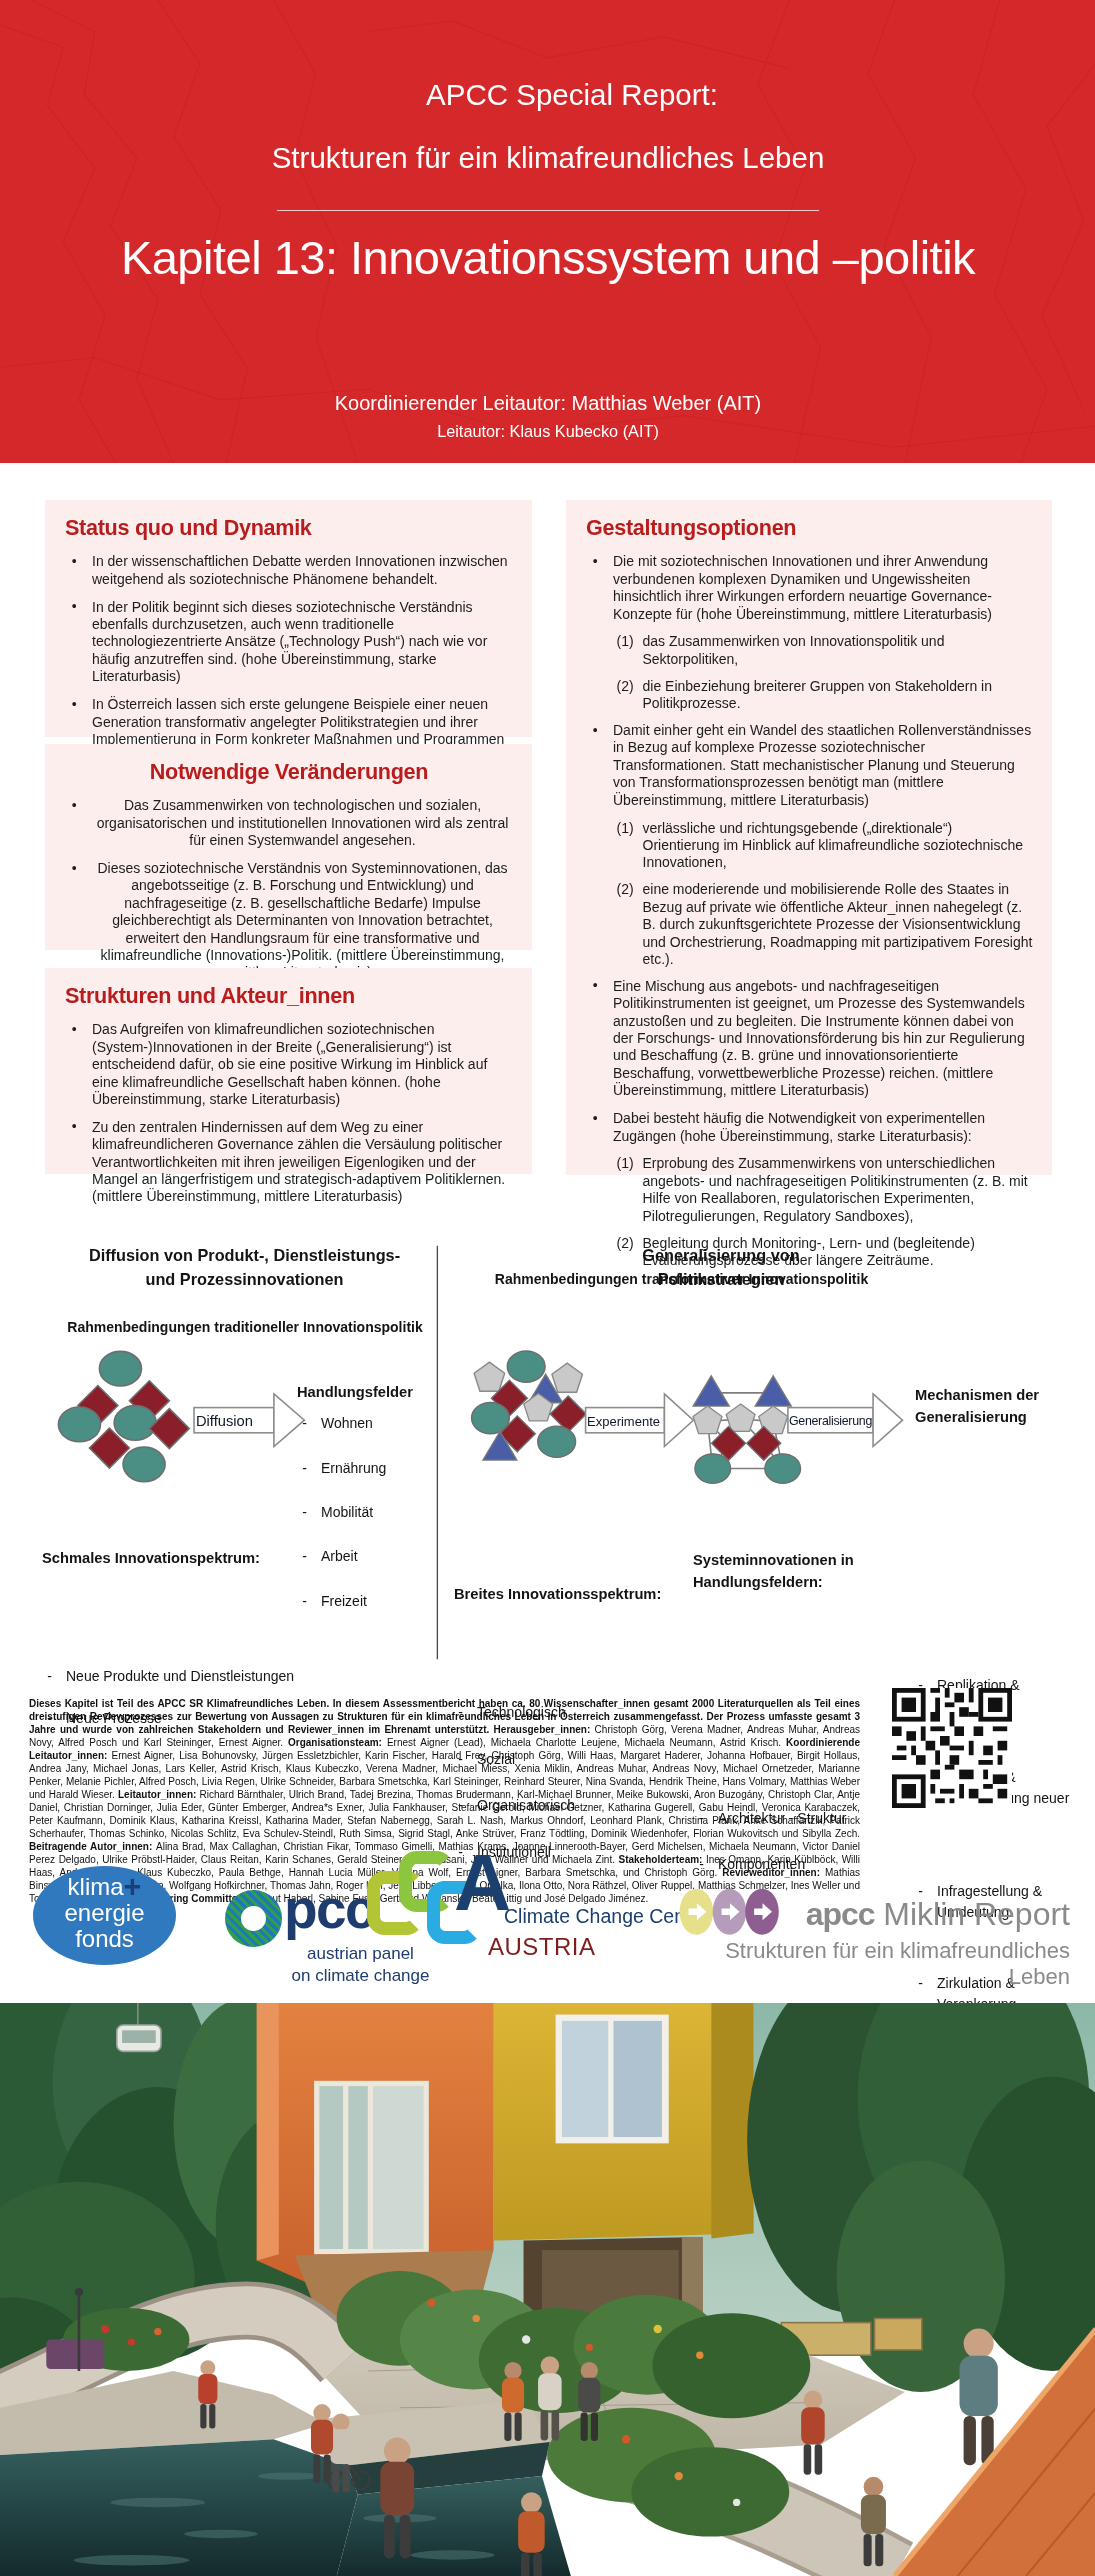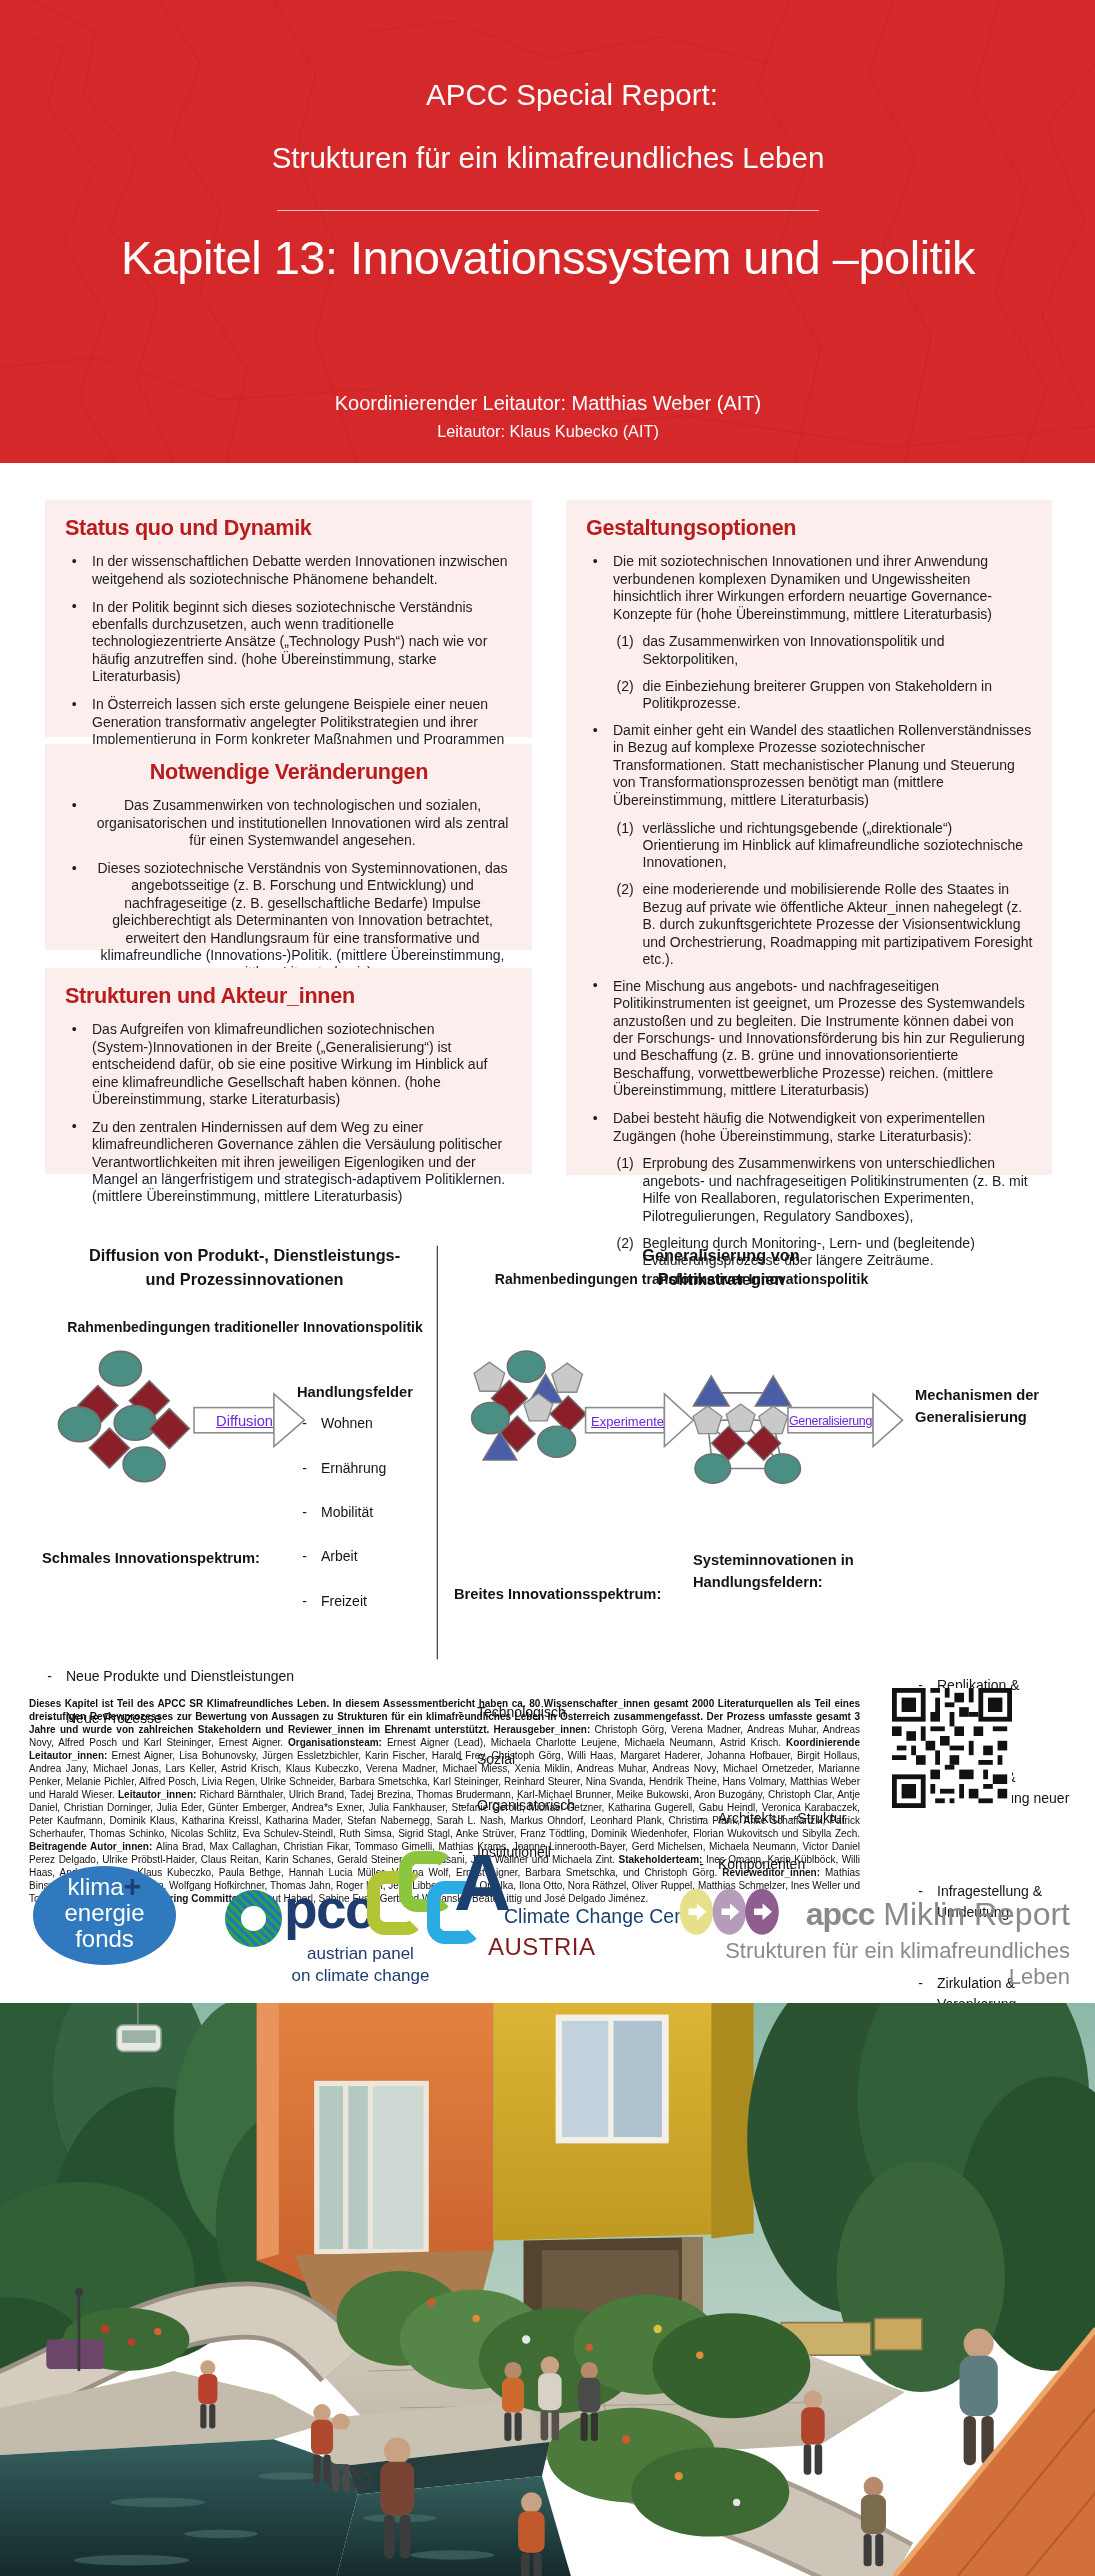--- a/index.html
+++ b/index.html
@@ -31,21 +31,21 @@
   li.num .nlab{flex:0 0 26px;}
   li.num .ntxt{flex:1;}
   
   .figsvg{position:absolute;left:0;top:1231px;}
   .ft{position:absolute;color:#141414;font-size:14px;line-height:18px;}
   .ft.b{font-weight:bold;}
   .ft.c{text-align:center;}
   .figtitle{font-size:16.3px;line-height:24px;font-weight:bold;}
   .dash{padding-left:22px;position:relative;}
   .dash::before{content:"-";position:absolute;left:3.2px;}
-  .arrlab{position:absolute;text-align:right;color:#6d28d9;text-decoration:underline;}
+  .arrlab{position:absolute;text-align:left;color:#0f172a;}
   
   .credits{position:absolute;left:29px;top:1687px;width:831px;font-size:10px;line-height:13px;
            color:#101010;text-align:justify;}
   .qr{position:absolute;left:892px;top:1688px;}
   
   .lg-fonds{position:absolute;left:33px;top:1866px;width:143px;height:99px;background:#3079be;
             border-radius:50%;color:#fff;text-align:center;font-size:24px;line-height:26px;padding-top:7.4px;box-sizing:border-box;}
   .lg-fonds .plus{color:#1d3f77;font-size:30.5px;font-weight:bold;vertical-align:-2.1px;}
   .apcc-a{position:absolute;left:225px;top:1890px;width:57px;height:57px;border-radius:50%;
           background:repeating-linear-gradient(45deg,#2f9e4f 0 3.2px,#1f77b5 3.2px 6.3px);}

